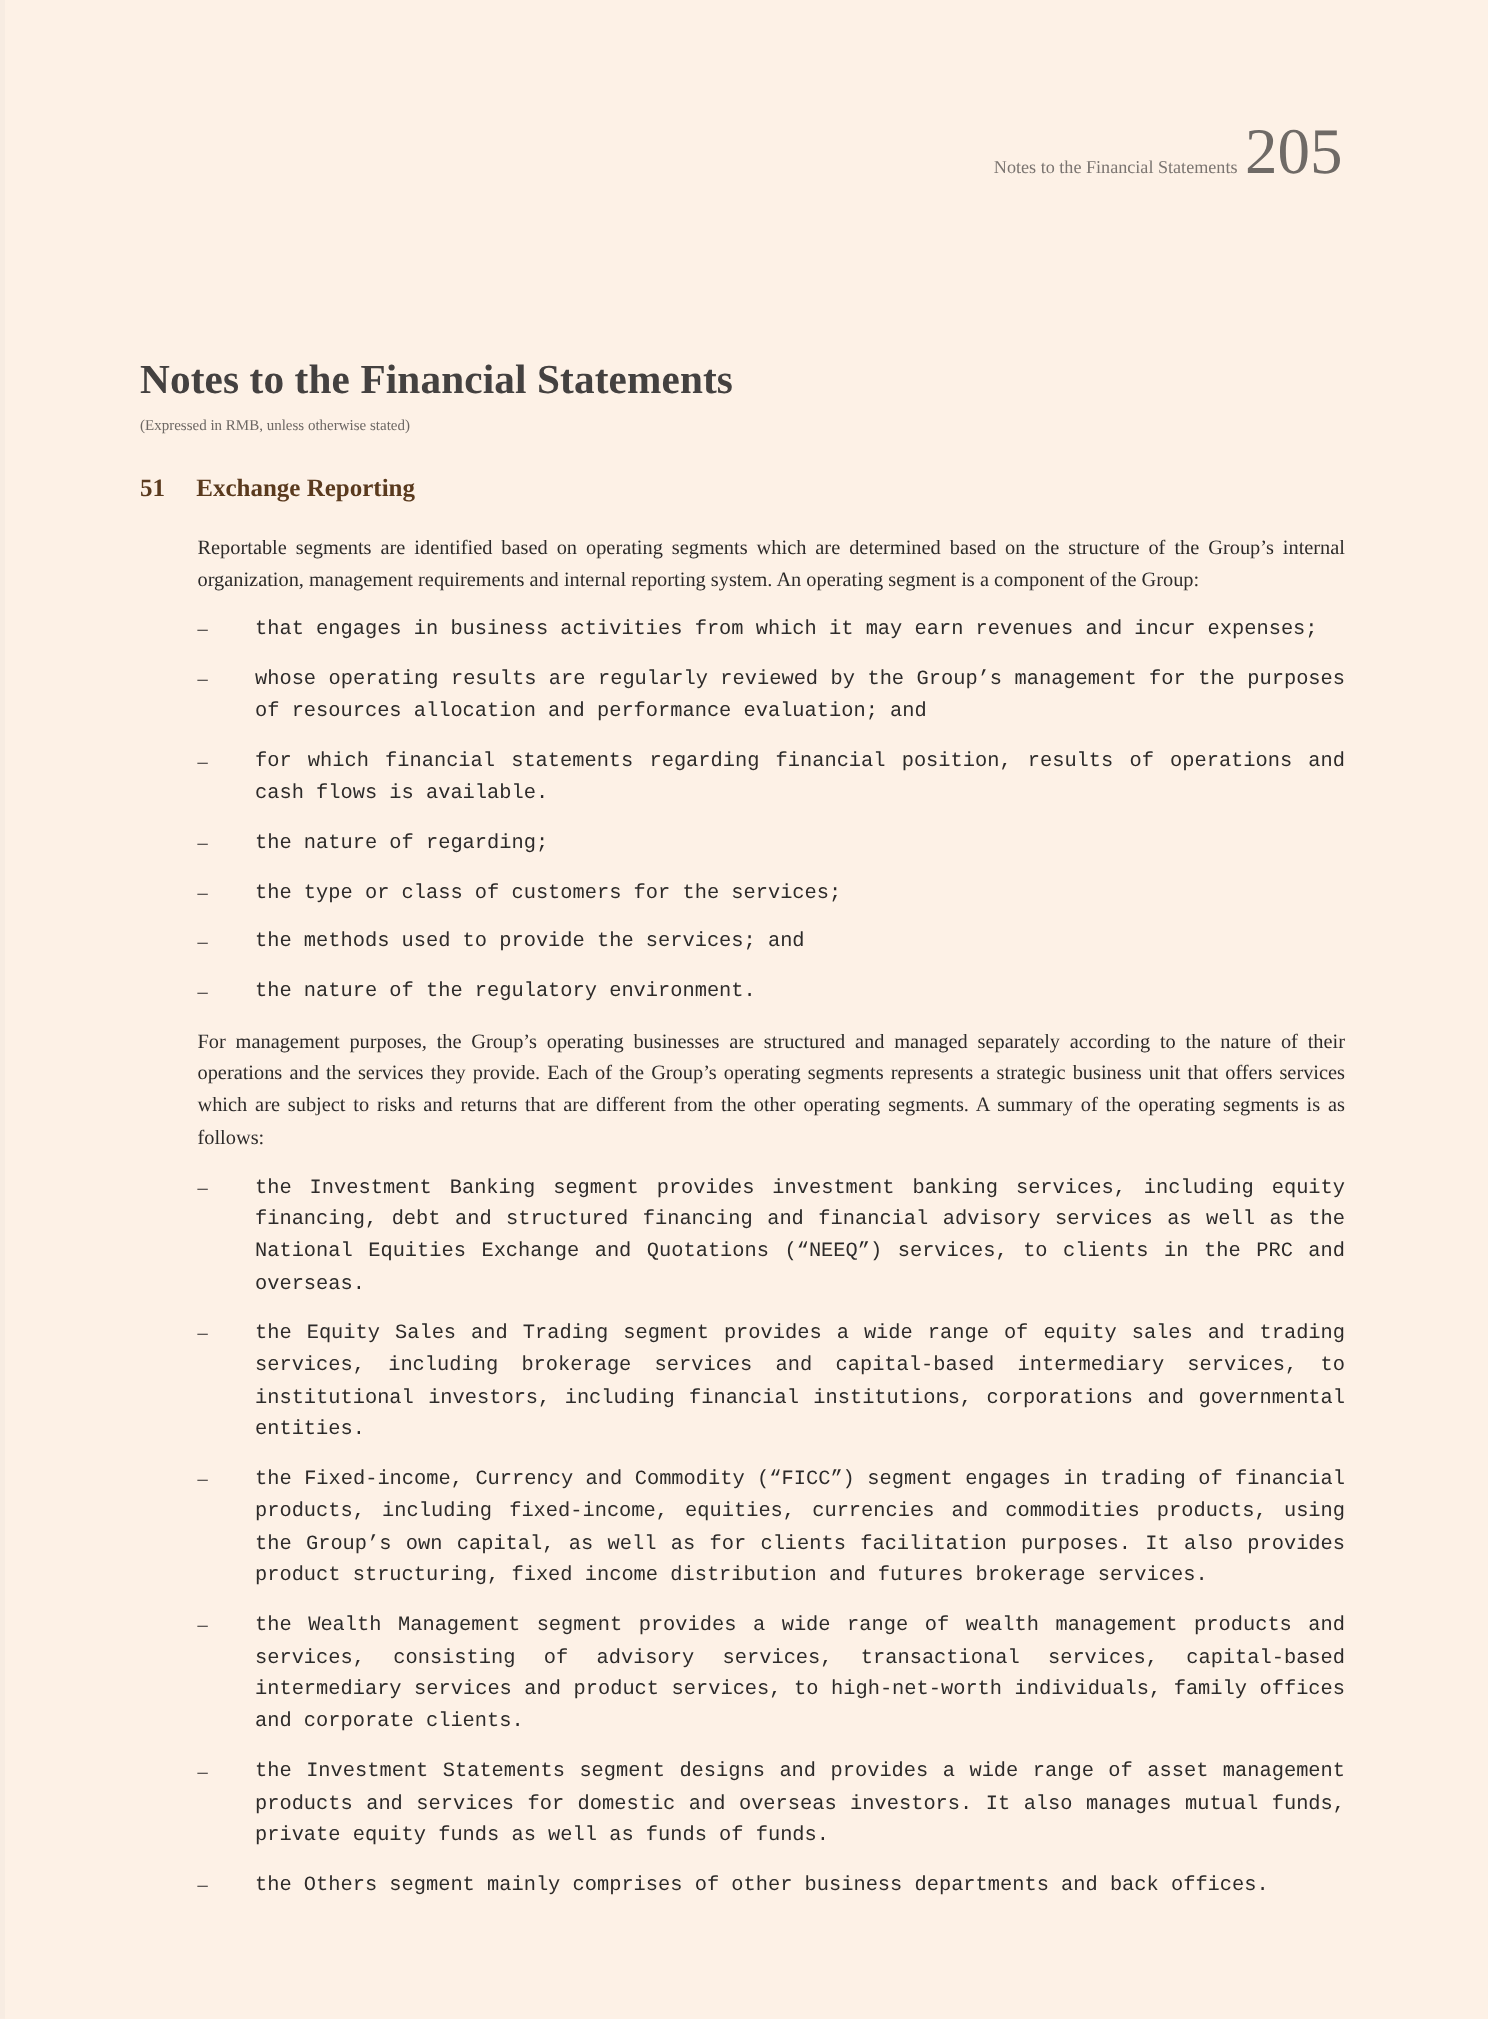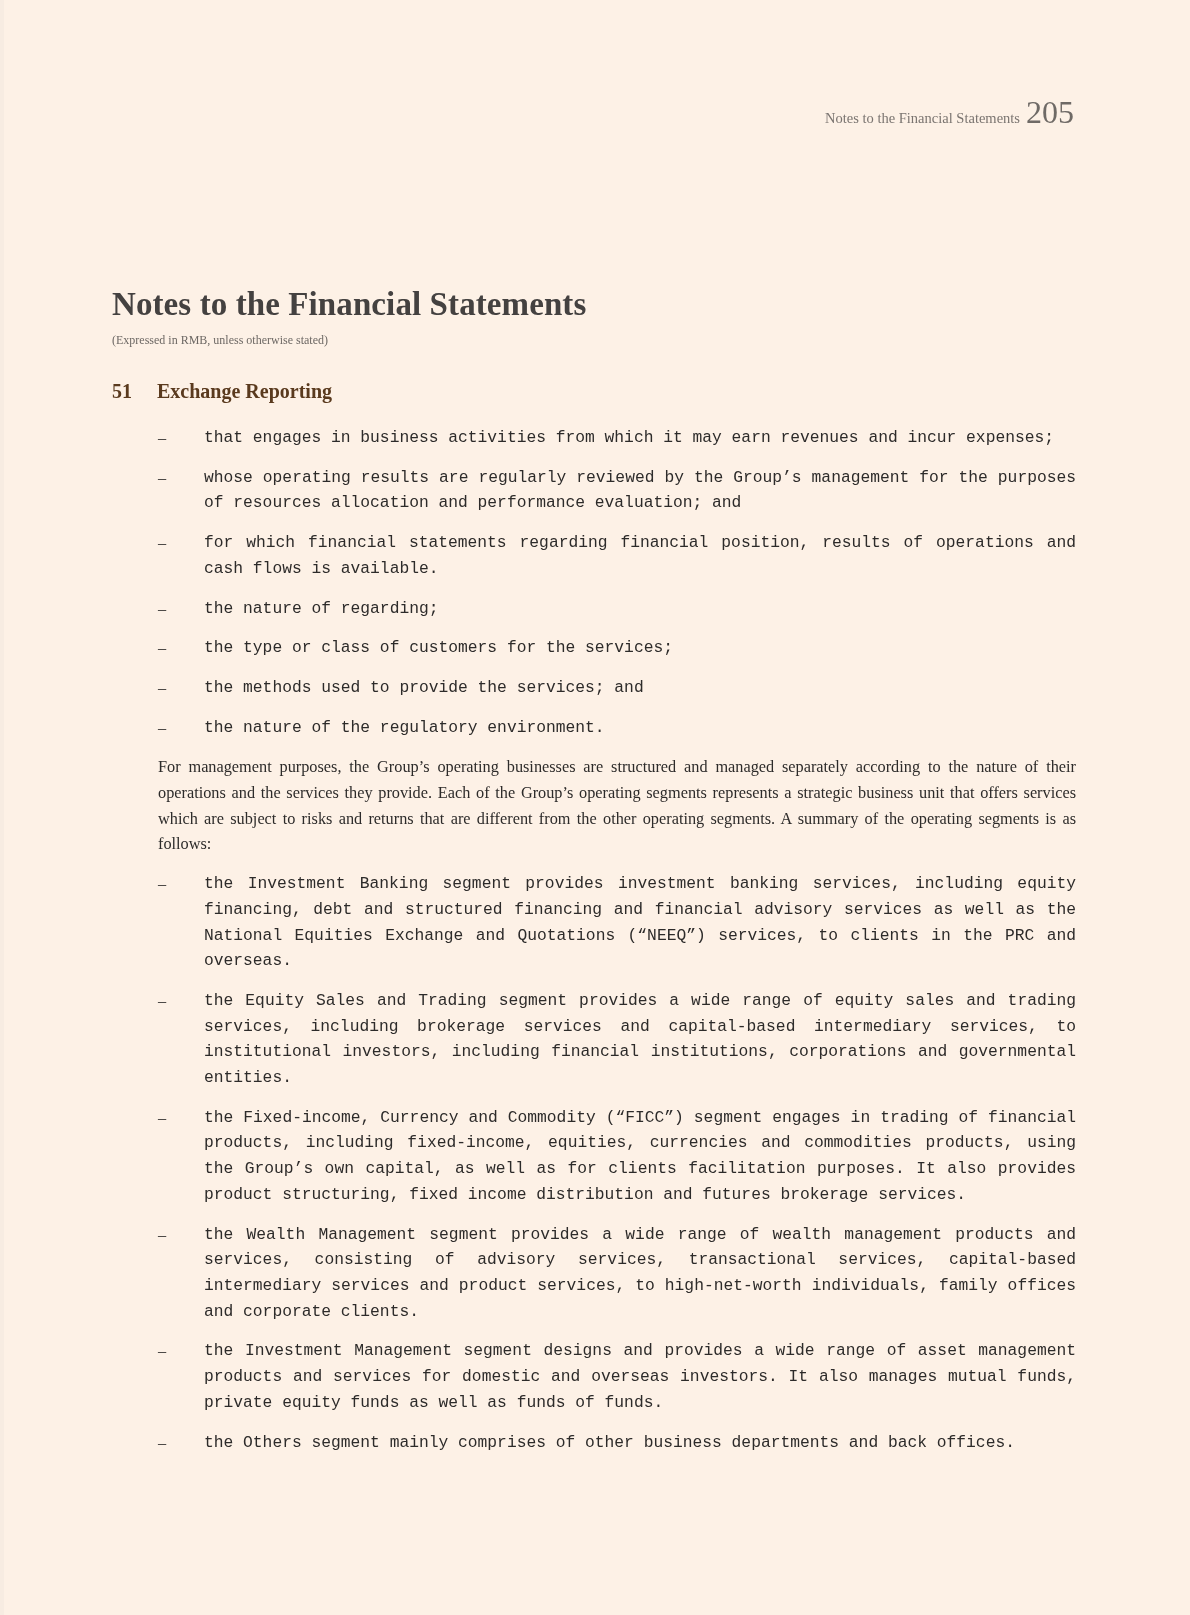--- a/index.html
+++ b/index.html
@@ -27,21 +27,21 @@
       top: 96px;
       display: flex;
       align-items: baseline;
       color: #7a7470;
     }
     .running-header .rh-text {
       font-size: 14.5px;
       margin-right: 6px;
     }
     .running-header .rh-page {
-      font-size: 32px;
+      font-size: 52px;
       line-height: 1;
       color: #6f6a66;
     }
     .main-title {
       position: absolute;
       left: 112px;
       top: 286px;
       font-size: 33px;
       font-weight: bold;
       color: #444140;
@@ -106,20 +106,21 @@
 
 <h1 class="main-title">Notes to the Financial Statements</h1>
 <p class="subtitle">(Expressed in RMB, unless otherwise stated)</p>
 
 <h2 class="section-heading">
   <span class="sec-num">51</span>
   <span>Exchange Reporting</span>
 </h2>
 
 <div class="body-content">
+  <p class="para">Reportable segments are identified based on operating segments which are determined based on the structure of the Group’s internal organization, management requirements and internal reporting system. An operating segment is a component of the Group:</p>
 
   <div class="bullet">
     <span class="dash">–</span>
     <span class="btext">that engages in business activities from which it may earn revenues and incur expenses;</span>
   </div>
   <div class="bullet">
     <span class="dash">–</span>
     <span class="btext">whose operating results are regularly reviewed by the Group’s management for the purposes of resources allocation and performance evaluation; and</span>
   </div>
   <div class="bullet">
@@ -158,19 +159,19 @@
   <div class="bullet">
     <span class="dash">–</span>
     <span class="btext">the Fixed-income, Currency and Commodity (“FICC”) segment engages in trading of financial products, including fixed-income, equities, currencies and commodities products, using the Group’s own capital, as well as for clients facilitation purposes. It also provides product structuring, fixed income distribution and futures brokerage services.</span>
   </div>
   <div class="bullet">
     <span class="dash">–</span>
     <span class="btext">the Wealth Management segment provides a wide range of wealth management products and services, consisting of advisory services, transactional services, capital-based intermediary services and product services, to high-net-worth individuals, family offices and corporate clients.</span>
   </div>
   <div class="bullet">
     <span class="dash">–</span>
-    <span class="btext">the Investment Management segment designs and provides a wide range of asset management products and services for domestic and overseas investors. It also manages mutual funds, private equity funds as well as funds of funds.</span>
+    <span class="btext">the Investment Statements segment designs and provides a wide range of asset management products and services for domestic and overseas investors. It also manages mutual funds, private equity funds as well as funds of funds.</span>
   </div>
   <div class="bullet">
     <span class="dash">–</span>
     <span class="btext">the Others segment mainly comprises of other business departments and back offices.</span>
   </div>
 </div>
 
 </body></html>

